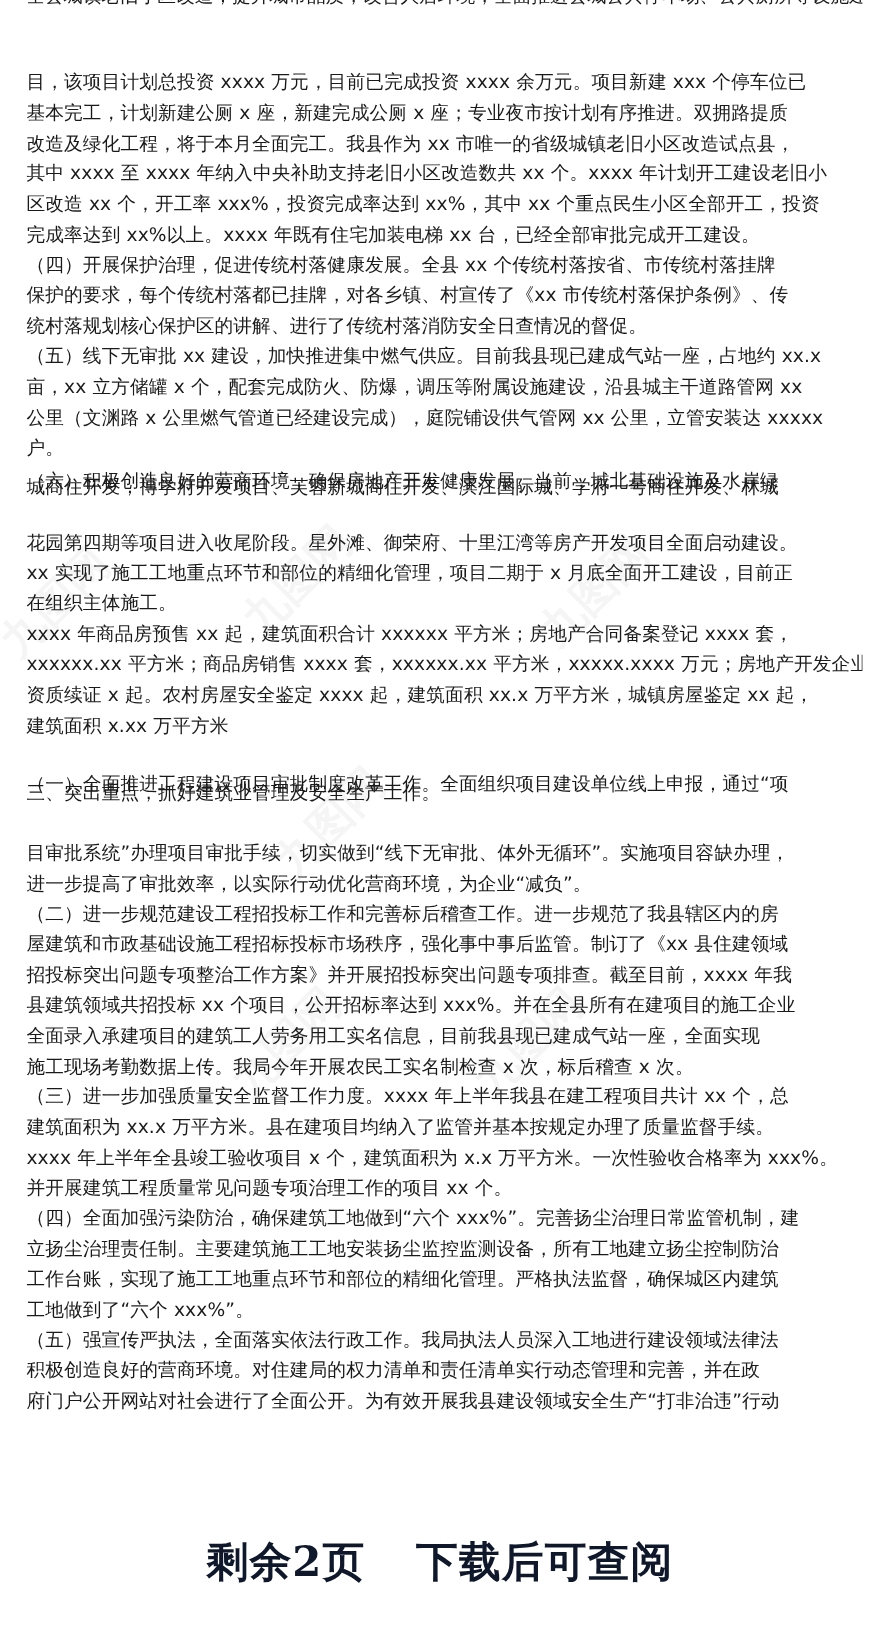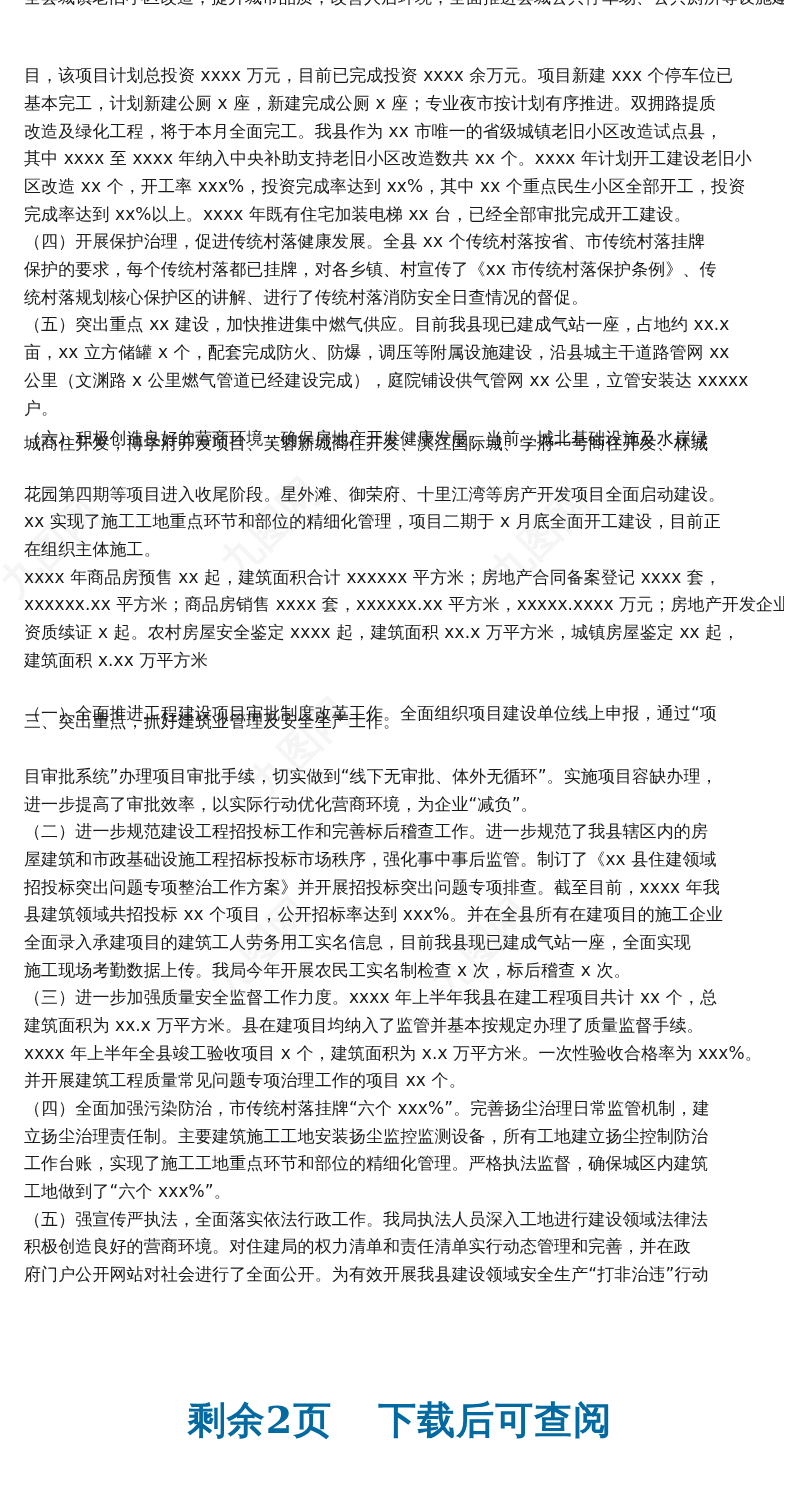--- a/index.html
+++ b/index.html
@@ -54,21 +54,21 @@
     font-family: "DejaVu Sans", sans-serif;
   }
   .footer-banner {
     position: absolute;
     left: 0;
     top: 1395px;
     width: 800px;
     text-align: center;
     font-size: 38px;
     font-weight: bold;
-    color: #0369a1;
+    color: #0f172a;
     font-family: "DejaVu Serif", "Liberation Serif", serif;
     letter-spacing: 1px;
   }
   .footer-banner .gap { display: inline-block; width: 46px; }
 </style>
 </head>
 <body>
 
 <div class="page">
 
@@ -84,21 +84,21 @@
   <div>
     <div class="line" style="top:64px">目，该项目计划总投资 xxxx 万元，目前已完成投资 xxxx 余万元。项目新建 xxx 个停车位已</div>
     <div class="line" style="top:92px">基本完工，计划新建公厕 x 座，新建完成公厕 x 座；专业夜市按计划有序推进。双拥路提质</div>
     <div class="line" style="top:120px">改造及绿化工程，将于本月全面完工。我县作为 xx 市唯一的省级城镇老旧小区改造试点县，</div>
     <div class="line" style="top:147px">其中 xxxx 至 xxxx 年纳入中央补助支持老旧小区改造数共 xx 个。xxxx 年计划开工建设老旧小</div>
     <div class="line" style="top:175px">区改造 xx 个，开工率 xxx%，投资完成率达到 xx%，其中 xx 个重点民生小区全部开工，投资</div>
     <div class="line" style="top:203px">完成率达到 xx%以上。xxxx 年既有住宅加装电梯 xx 台，已经全部审批完成开工建设。</div>
     <div class="line" style="top:230px">（四）开展保护治理，促进传统村落健康发展。全县 xx 个传统村落按省、市传统村落挂牌</div>
     <div class="line" style="top:258px">保护的要求，每个传统村落都已挂牌，对各乡镇、村宣传了《xx 市传统村落保护条例》、传</div>
     <div class="line" style="top:286px">统村落规划核心保护区的讲解、进行了传统村落消防安全日查情况的督促。</div>
-    <div class="line" style="top:313px">（五）突出重点 xx 建设，加快推进集中燃气供应。目前我县现已建成气站一座，占地约 xx.x</div>
+    <div class="line" style="top:313px">（五）线下无审批 xx 建设，加快推进集中燃气供应。目前我县现已建成气站一座，占地约 xx.x</div>
     <div class="line" style="top:341px">亩，xx 立方储罐 x 个，配套完成防火、防爆，调压等附属设施建设，沿县城主干道路管网 xx</div>
     <div class="line" style="top:369px">公里（文渊路 x 公里燃气管道已经建设完成），庭院铺设供气管网 xx 公里，立管安装达 xxxxx</div>
     <div class="line" style="top:397px">户。</div>
     <div class="line" style="top:427px">（六）积极创造良好的营商环境，确保房地产开发健康发展。当前，城北基础设施及水岸绿</div>
     <div class="line" style="top:432px">城商住开发，博学府开发项目、芙蓉新城商住开发、滨江国际城、学府一号商住开发、林城</div>
     <div class="line" style="top:483px">花园第四期等项目进入收尾阶段。星外滩、御荣府、十里江湾等房产开发项目全面启动建设。</div>
     <div class="line" style="top:510px">xx 实现了施工工地重点环节和部位的精细化管理，项目二期于 x 月底全面开工建设，目前正</div>
     <div class="line" style="top:538px">在组织主体施工。</div>
     <div class="line" style="top:566px">xxxx 年商品房预售 xx 起，建筑面积合计 xxxxxx 平方米；房地产合同备案登记 xxxx 套，</div>
     <div class="line" style="top:593px">xxxxxx.xx 平方米；商品房销售 xxxx 套，xxxxxx.xx 平方米，xxxxx.xxxx 万元；房地产开发企业</div>
@@ -111,21 +111,21 @@
     <div class="line" style="top:820px">（二）进一步规范建设工程招投标工作和完善标后稽查工作。进一步规范了我县辖区内的房</div>
     <div class="line" style="top:848px">屋建筑和市政基础设施工程招标投标市场秩序，强化事中事后监管。制订了《xx 县住建领域</div>
     <div class="line" style="top:876px">招投标突出问题专项整治工作方案》并开展招投标突出问题专项排查。截至目前，xxxx 年我</div>
     <div class="line" style="top:903px">县建筑领域共招投标 xx 个项目，公开招标率达到 xxx%。并在全县所有在建项目的施工企业</div>
     <div class="line" style="top:931px">全面录入承建项目的建筑工人劳务用工实名信息，目前我县现已建成气站一座，全面实现</div>
     <div class="line" style="top:959px">施工现场考勤数据上传。我局今年开展农民工实名制检查 x 次，标后稽查 x 次。</div>
     <div class="line" style="top:986px">（三）进一步加强质量安全监督工作力度。xxxx 年上半年我县在建工程项目共计 xx 个，总</div>
     <div class="line" style="top:1014px">建筑面积为 xx.x 万平方米。县在建项目均纳入了监管并基本按规定办理了质量监督手续。</div>
     <div class="line" style="top:1042px">xxxx 年上半年全县竣工验收项目 x 个，建筑面积为 x.x 万平方米。一次性验收合格率为 xxx%。</div>
     <div class="line" style="top:1069px">并开展建筑工程质量常见问题专项治理工作的项目 xx 个。</div>
-    <div class="line" style="top:1097px">（四）全面加强污染防治，市传统村落挂牌“六个 xxx%”。完善扬尘治理日常监管机制，建</div>
+    <div class="line" style="top:1097px">（四）全面加强污染防治，确保建筑工地做到“六个 xxx%”。完善扬尘治理日常监管机制，建</div>
     <div class="line" style="top:1125px">立扬尘治理责任制。主要建筑施工工地安装扬尘监控监测设备，所有工地建立扬尘控制防治</div>
     <div class="line" style="top:1152px">工作台账，实现了施工工地重点环节和部位的精细化管理。严格执法监督，确保城区内建筑</div>
     <div class="line" style="top:1180px">工地做到了“六个 xxx%”。</div>
     <div class="line" style="top:1208px">（五）强宣传严执法，全面落实依法行政工作。我局执法人员深入工地进行建设领域法律法</div>
     <div class="line" style="top:1235px">积极创造良好的营商环境。对住建局的权力清单和责任清单实行动态管理和完善，并在政</div>
     <div class="line" style="top:1263px">府门户公开网站对社会进行了全面公开。为有效开展我县建设领域安全生产“打非治违”行动</div>
   </div>
 
   <div class="footer-banner">
     <span>剩余2页</span><span class="gap"></span><span>下载后可查阅</span>

